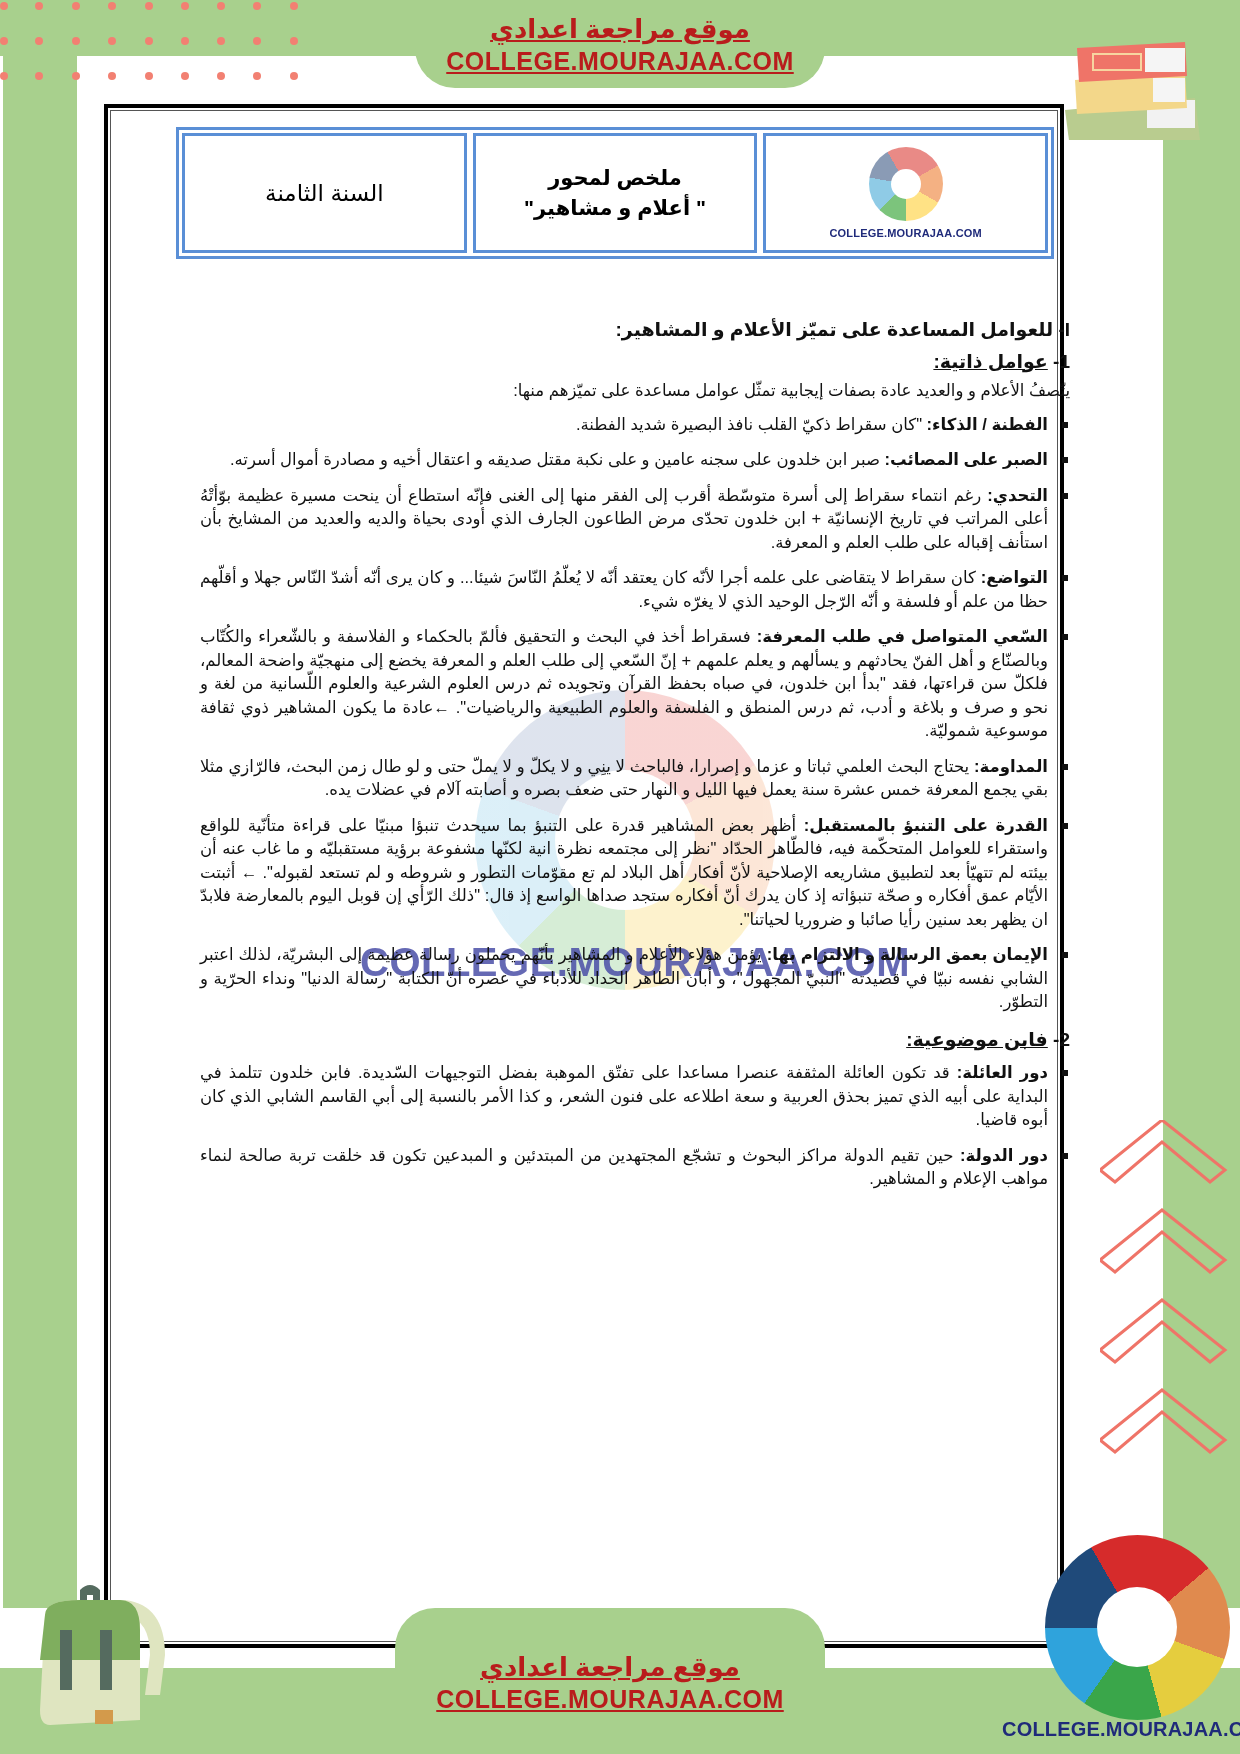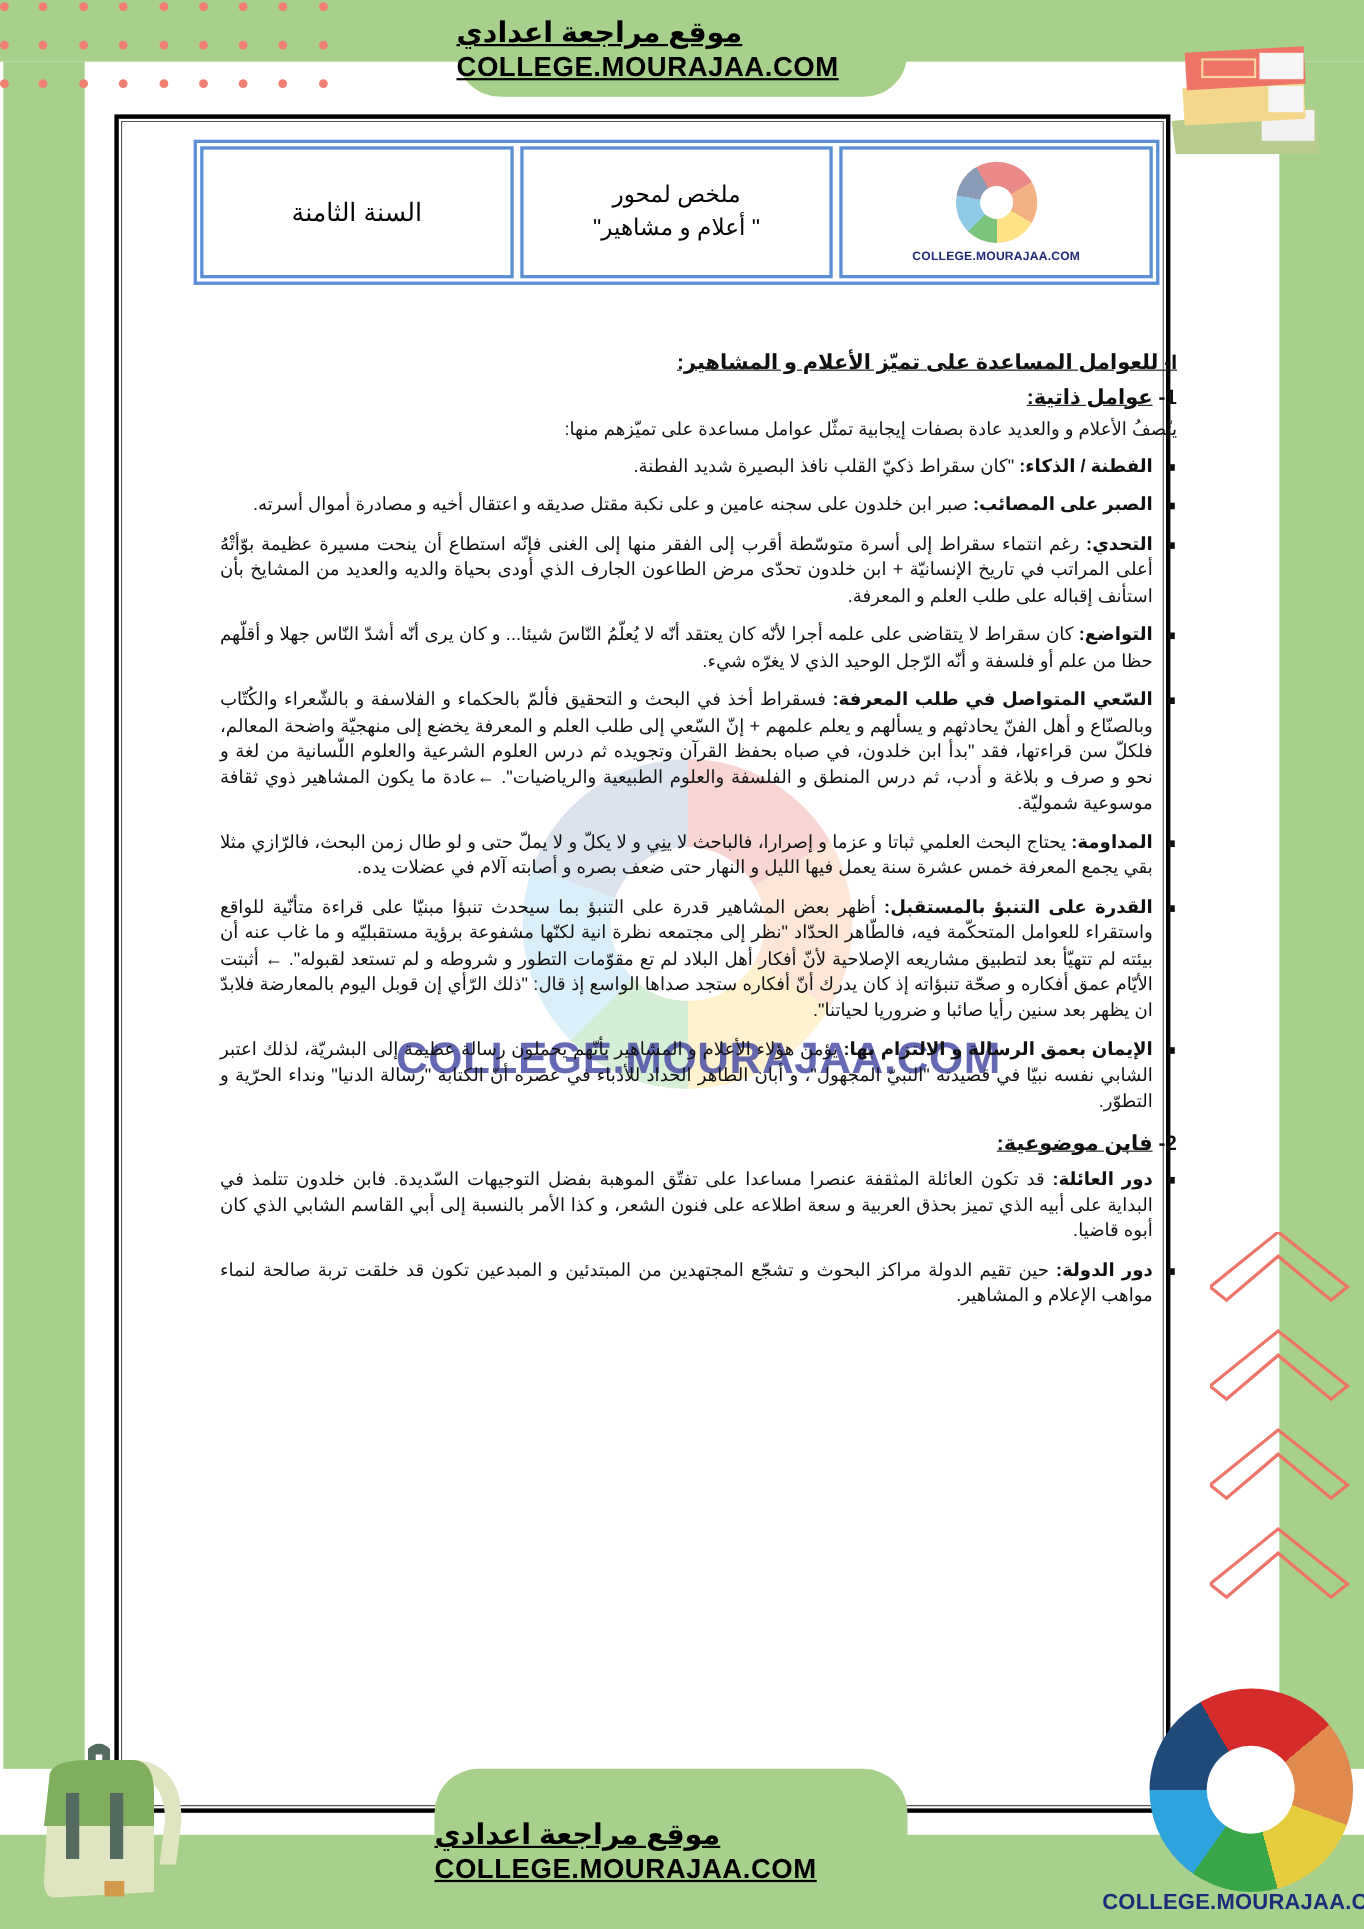--- a/index.html
+++ b/index.html
@@ -6,21 +6,21 @@
   body {
     width: 1240px; height: 1754px; position: relative; overflow: hidden;
     background: #ffffff;
     font-family: "Liberation Sans", "DejaVu Sans", sans-serif;
   }
   .green { background: #a8d08d; position: absolute; }
   .dots { position: absolute; left: 0; top: 0; }
   .dot { position: absolute; width: 8px; height: 8px; border-radius: 50%; background: #f28072; }
 
   .banner {
-    position: absolute; left: 415px; width: 410px; text-align: left; color: #000000;
+    position: absolute; left: 415px; width: 410px; text-align: center; color: #b91c1c;
     background: #a8d08d;
   }
   .banner-top { top: 0; height: 88px; border-radius: 0 0 40px 40px; }
   .banner-bottom { top: 1608px; height: 146px; border-radius: 40px 40px 0 0; left: 395px; width: 430px; }
   .banner .ar { font-size: 26px; font-weight: bold; text-decoration: underline; display: block; line-height: 34px; }
   .banner .en { font-size: 25px; font-weight: bold; text-decoration: underline; display: block; letter-spacing: 0.5px; line-height: 30px; }
   .banner-top .ar { margin-top: 12px; }
   .banner-bottom .ar { margin-top: 42px; }
 
   .frame {
@@ -31,36 +31,36 @@
 
   .header-table {
     position: absolute; left: 176px; top: 127px; width: 878px; height: 132px;
     border: 3px solid #5a8fd6; display: flex; flex-direction: row-reverse; box-sizing: border-box;
     background: #fff;
   }
   .hcell {
     flex: 1; border: 3px solid #5a8fd6; margin: 3px; display: flex; align-items: center; justify-content: center;
     text-align: center; direction: rtl;
   }
-  .hcell.title { font-size: 21px; font-weight: normal; line-height: 30px; }
+  .hcell.title { font-size: 21px; font-weight: bold; line-height: 30px; }
   .hcell.grade { font-size: 23px; }
   .logo-box { display: flex; flex-direction: column; align-items: center; }
   .ring {
     width: 74px; height: 74px; border-radius: 50%;
     background: conic-gradient(#e98a86 0 60deg, #f4b183 60deg 120deg, #ffe285 120deg 180deg, #7cc47c 180deg 225deg, #8fcbe6 225deg 280deg, #8a9bb5 280deg 330deg, #e98a86 330deg 360deg);
     position: relative;
   }
   .ring::after { content:""; position:absolute; left: 22px; top: 22px; width: 30px; height: 30px; background:#fff; border-radius:50%; }
   .logo-text { font-size: 11px; font-weight: bold; color: #1f2a7a; margin-top: 6px; letter-spacing: 0.2px; }
 
   .content {
     position: absolute; left: 200px; top: 318px; width: 870px;
     direction: rtl; text-align: justify; color: #111; font-size: 16.5px; line-height: 23.5px;
   }
-  .h1 { font-size: 19px; font-weight: bold; text-decoration: underline; margin: 0 0 8px 0; }
+  .h1 { font-size: 19px; font-weight: bold; margin: 0 0 8px 0; }
   .h2 { font-size: 19px; font-weight: bold; margin: 0 0 6px 0; }
   .h2 .lab { text-decoration: underline; }
   .intro { margin: 0 0 10px 0; }
   ul { margin: 0; padding: 0 22px 0 0; list-style: none; }
   li { position: relative; margin-bottom: 12px; }
   li::before { content:""; position:absolute; right:-20px; top: 9px; width: 6px; height: 6px; background:#111; }
   .term { font-weight: bold; }
 
   .watermark-ring {
     position: absolute; left: 475px; top: 690px; width: 300px; height: 300px; border-radius: 50%;

